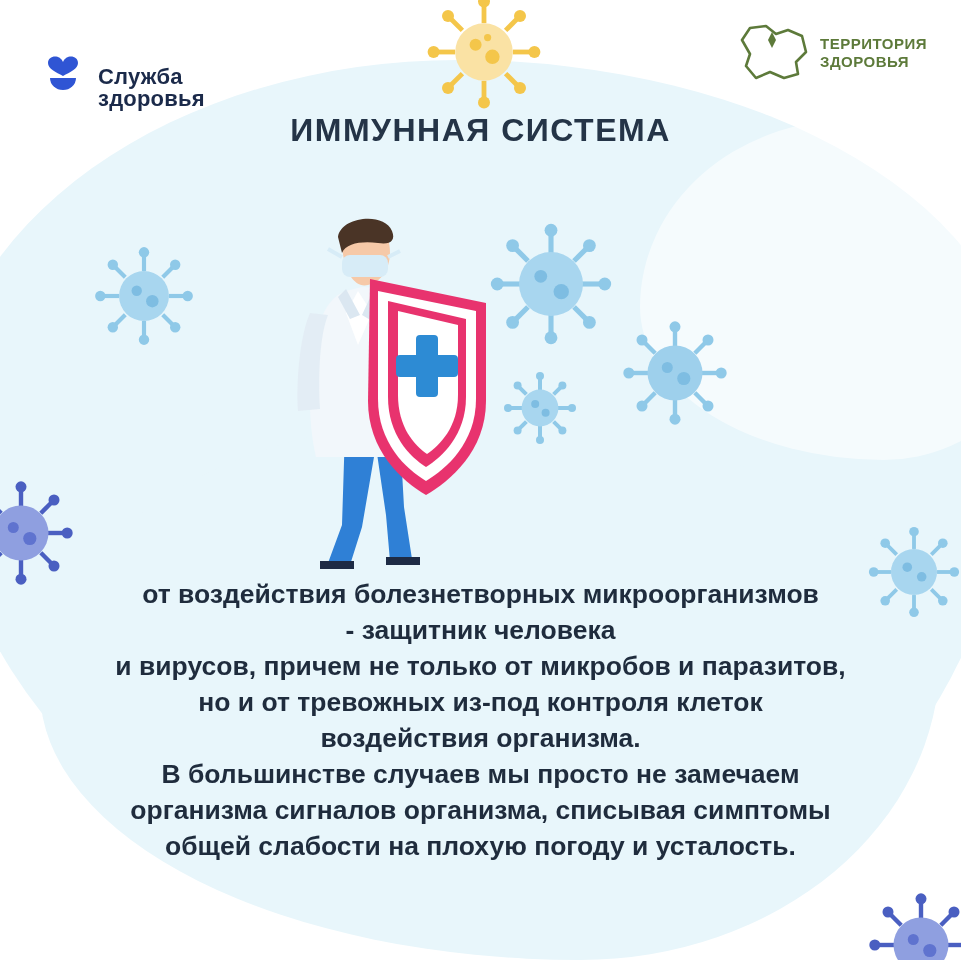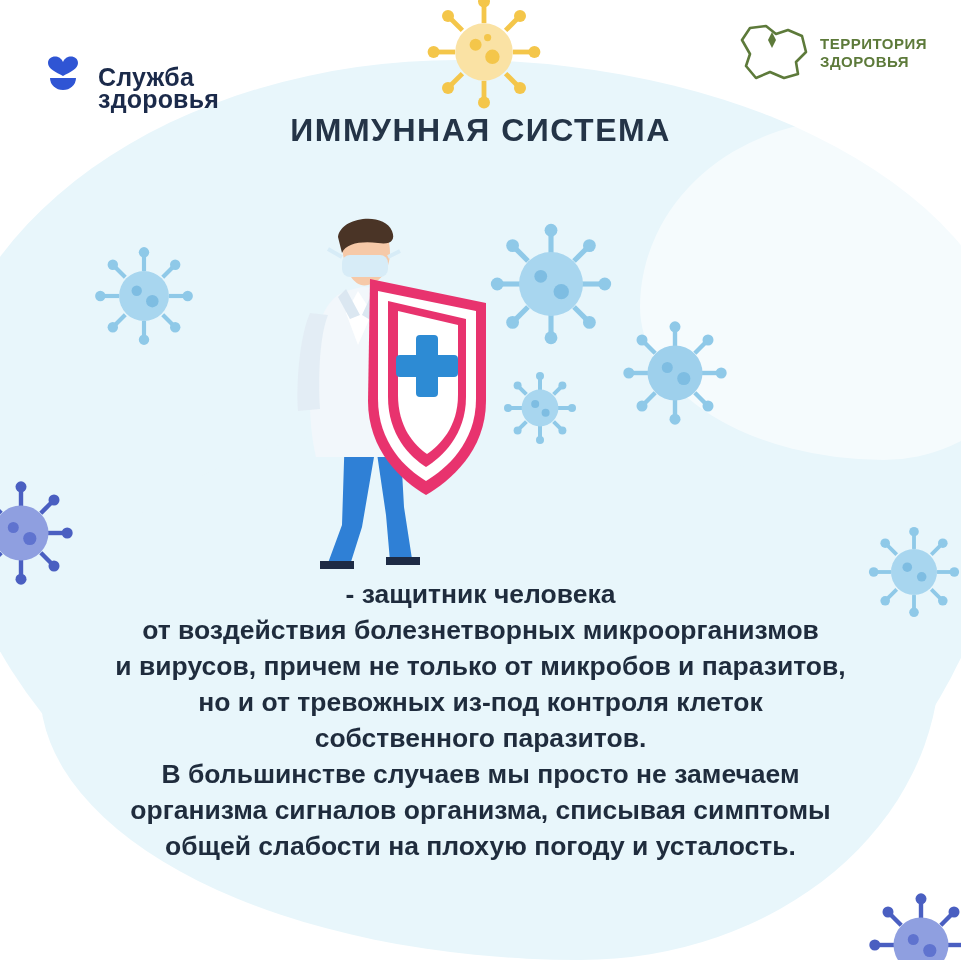--- a/index.html
+++ b/index.html
@@ -43,21 +43,21 @@
   
   .logo-left{
     position:absolute;left:40px;top:26px;
     display:flex;align-items:center;gap:12px;
     z-index:6;
   }
   .logo-mark{
     width:46px;height:46px;position:relative;
   }
   .logo-text{
-    font-weight:bold;font-size:25px;line-height:22px;color:#1b2a4a;
+    font-weight:bold;font-size:22px;line-height:22px;color:#1b2a4a;
     letter-spacing:.2px;
     margin-top:40px;
   }
   .logo-text span{display:block;}
   .logo-right{
     position:absolute;right:34px;top:22px;
     display:flex;align-items:center;gap:10px;
     z-index:6;
   }
   .logo-right .terr-text{
@@ -371,23 +371,23 @@
       <path d="M120 84 L236 108 L236 206 C236 256, 200 286, 176 300 C152 286, 118 256, 118 206 Z" fill="#e8336e" transform="translate(0,0)"></path>
       <path d="M128 96 L226 116 L226 204 C226 248, 196 274, 176 286 C156 274, 128 248, 128 204 Z" fill="#ffffff"></path>
       <path d="M138 106 L216 124 L216 202 C216 240, 192 262, 176 272 C160 262, 138 240, 138 202 Z" fill="#e8336e"></path>
       <path d="M148 116 L208 130 L208 200 C208 232, 190 250, 177 259 C164 250, 148 232, 148 200 Z" fill="#ffffff"></path>
       <rect x="166" y="140" width="22" height="62" rx="4" fill="#2d8bd4"></rect>
       <rect x="146" y="160" width="62" height="22" rx="4" fill="#2d8bd4"></rect>
     </g>
   </svg>
 
   <div class="body-text">
+    <p>от воздействия болезнетворных микроорганизмов</p>
     <p>- защитник человека</p>
-    <p>от воздействия болезнетворных микроорганизмов</p>
     <p>и вирусов, причем не только от микробов и паразитов,</p>
     <p>но и от тревожных из-под контроля клеток</p>
-    <p>собственного паразитов.</p>
+    <p>воздействия организма.</p>
     <p>В большинстве случаев мы просто не замечаем</p>
     <p>организма сигналов организма, списывая симптомы</p>
     <p>общей слабости на плохую погоду и усталость.</p>
   </div>
 
 </div>
 
 </body></html>

